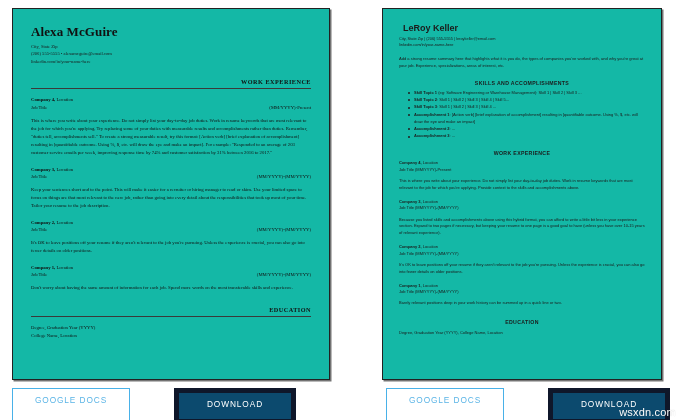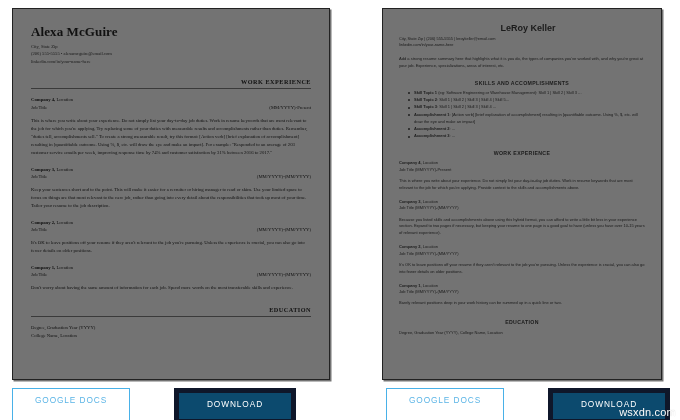--- a/index.html
+++ b/index.html
@@ -24,21 +24,21 @@
   .column {
     width: 340px;
     height: 420px;
     position: relative;
     box-sizing: border-box;
   }
 
   
   .page {
     position: absolute;
-    background: #737373;
+    background: #14b8a6;
     border: 1px solid #222222;
     box-sizing: border-box;
     overflow: hidden;
   }
   .page-left {
     left: 12px;
     top: 8px;
     width: 318px;
     height: 372px;
     box-shadow: 1.5px 1.5px 0 rgba(0,0,0,0.55);
@@ -123,22 +123,21 @@
     font-family: "Liberation Sans", sans-serif;
     color: #1b1b1b;
     padding: 14px 16px 10px 16px;
     box-sizing: border-box;
     height: 100%;
   }
   .n-name {
     font-size: 9px;
     font-weight: bold;
     line-height: 1.2;
-    margin: 0 0 2px 12px;
-    text-align: center;
+    margin: 0 0 2px 4px;
   }
   .n-contact {
     font-size: 3.9px;
     line-height: 1.65;
   }
   .n-summary {
     font-size: 4.05px;
     line-height: 1.72;
     margin-top: 7px;
   }

